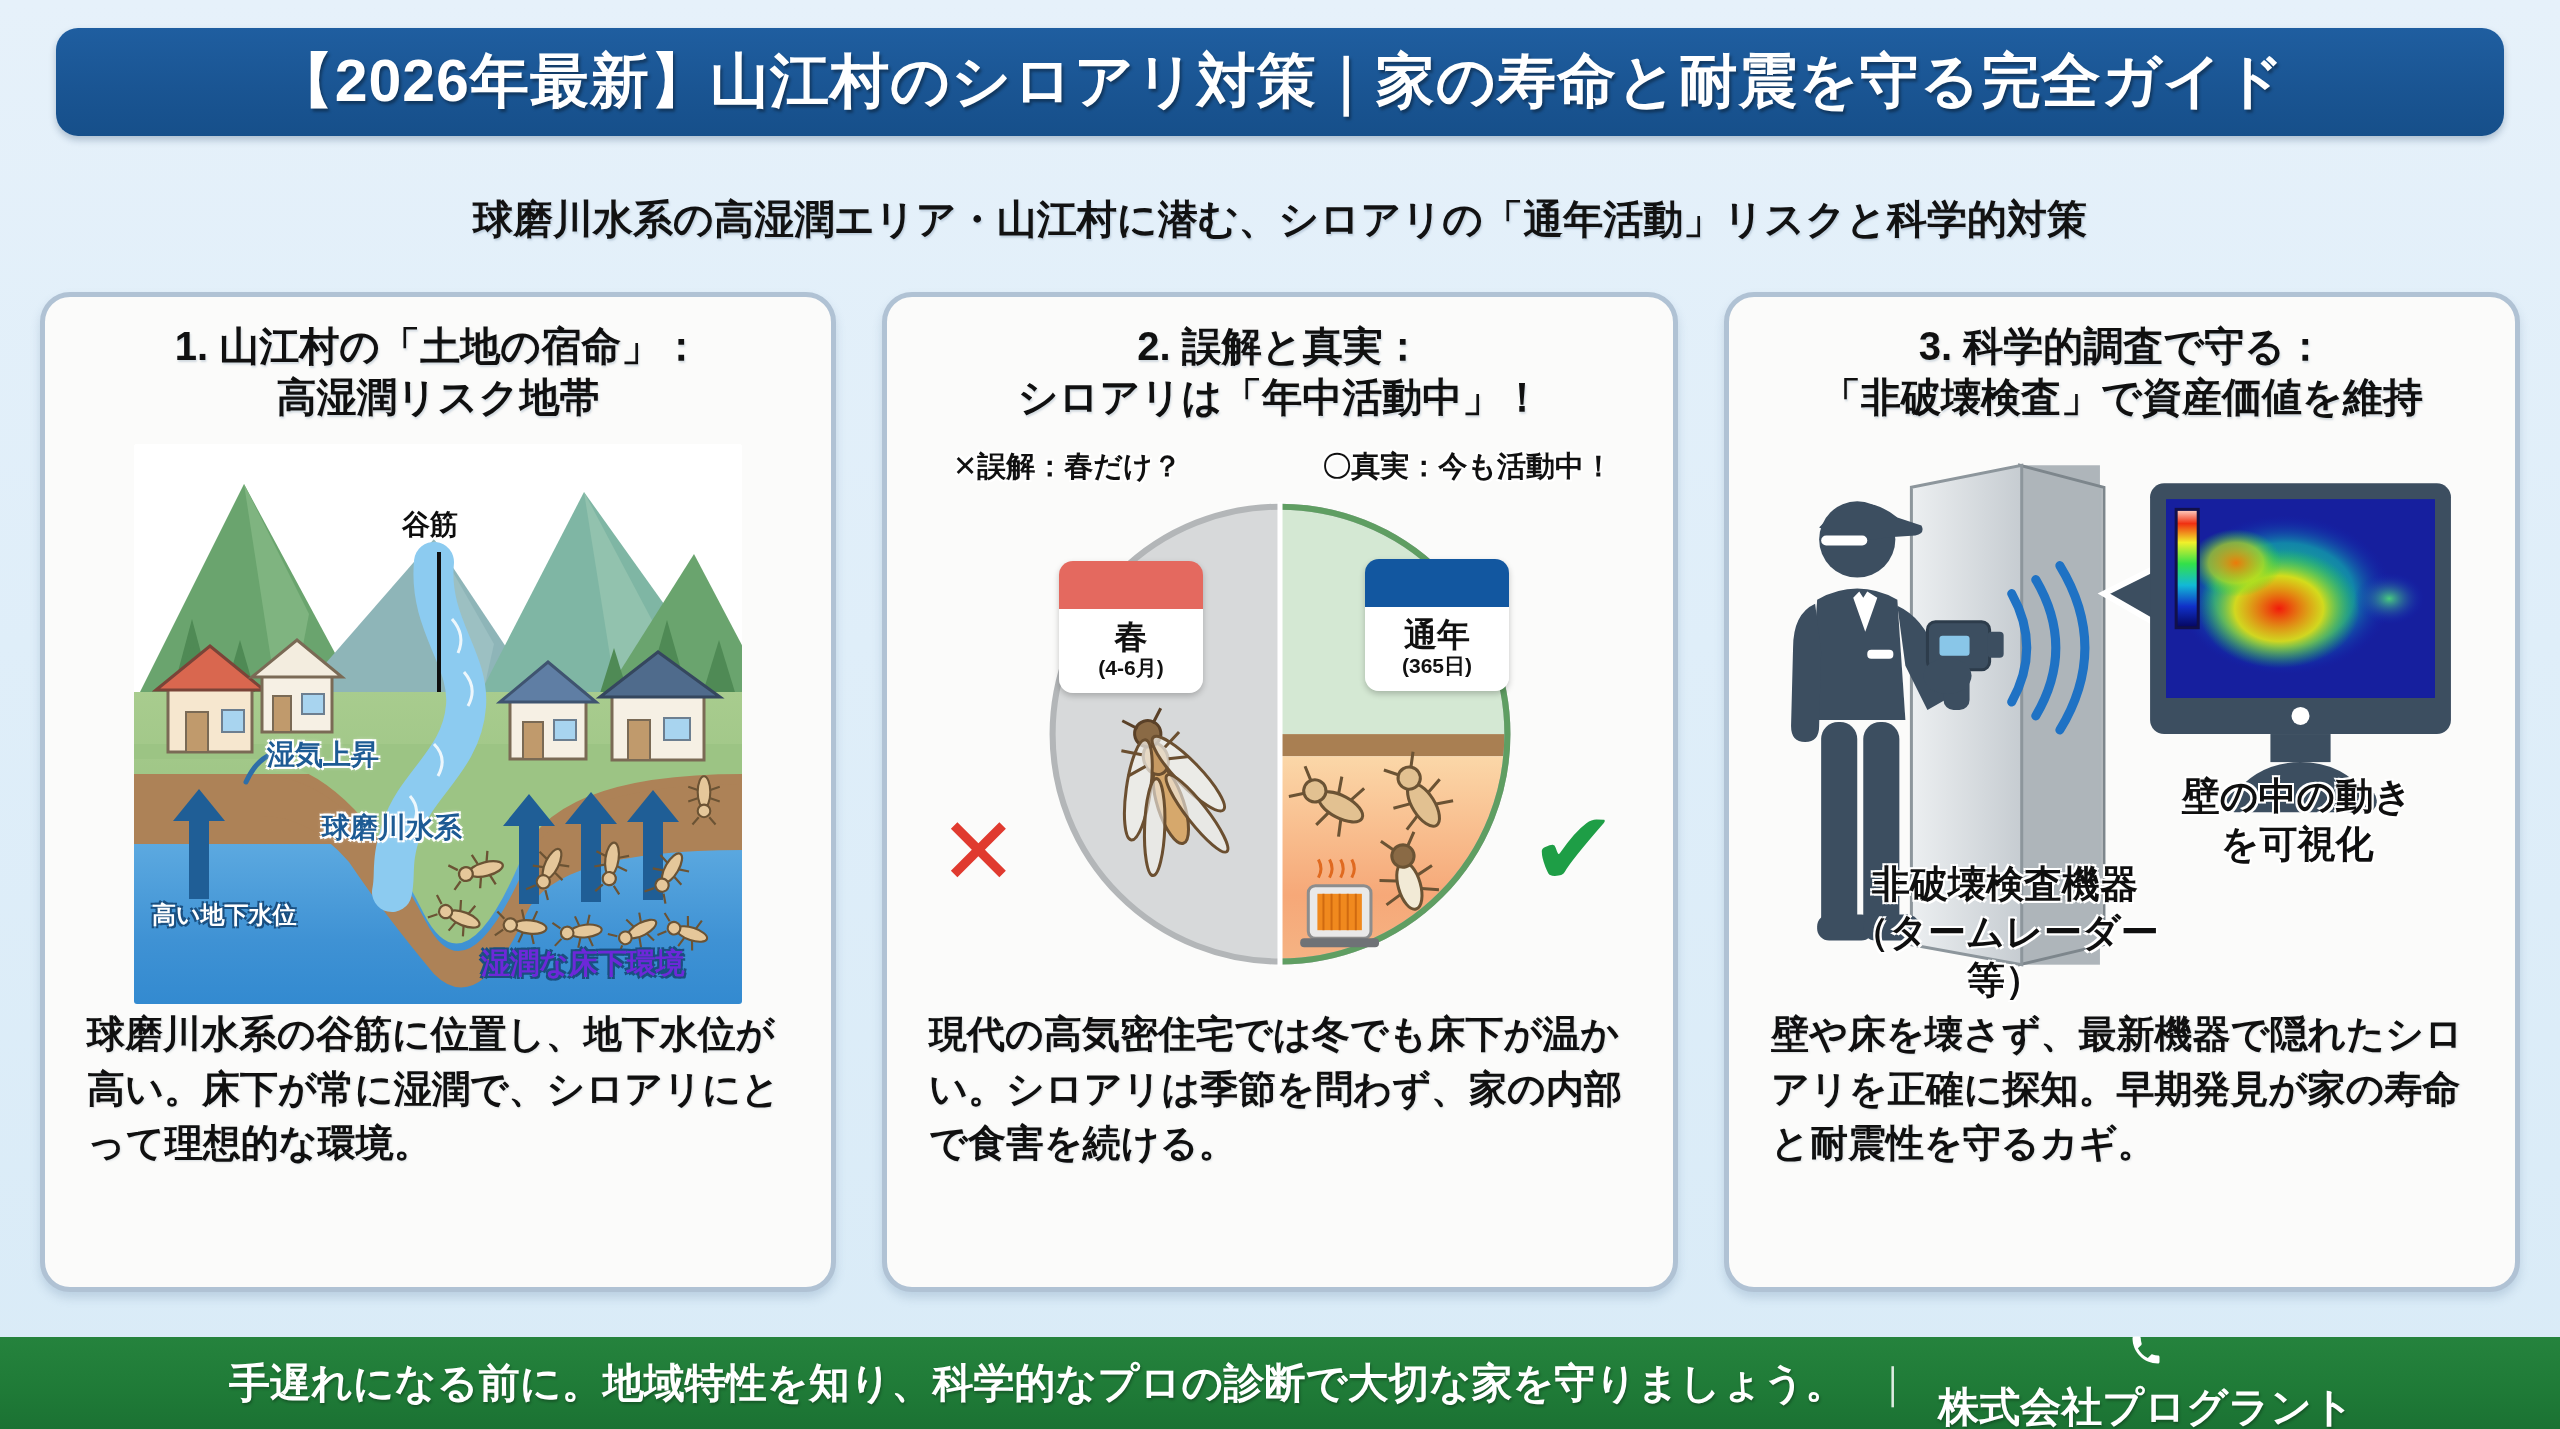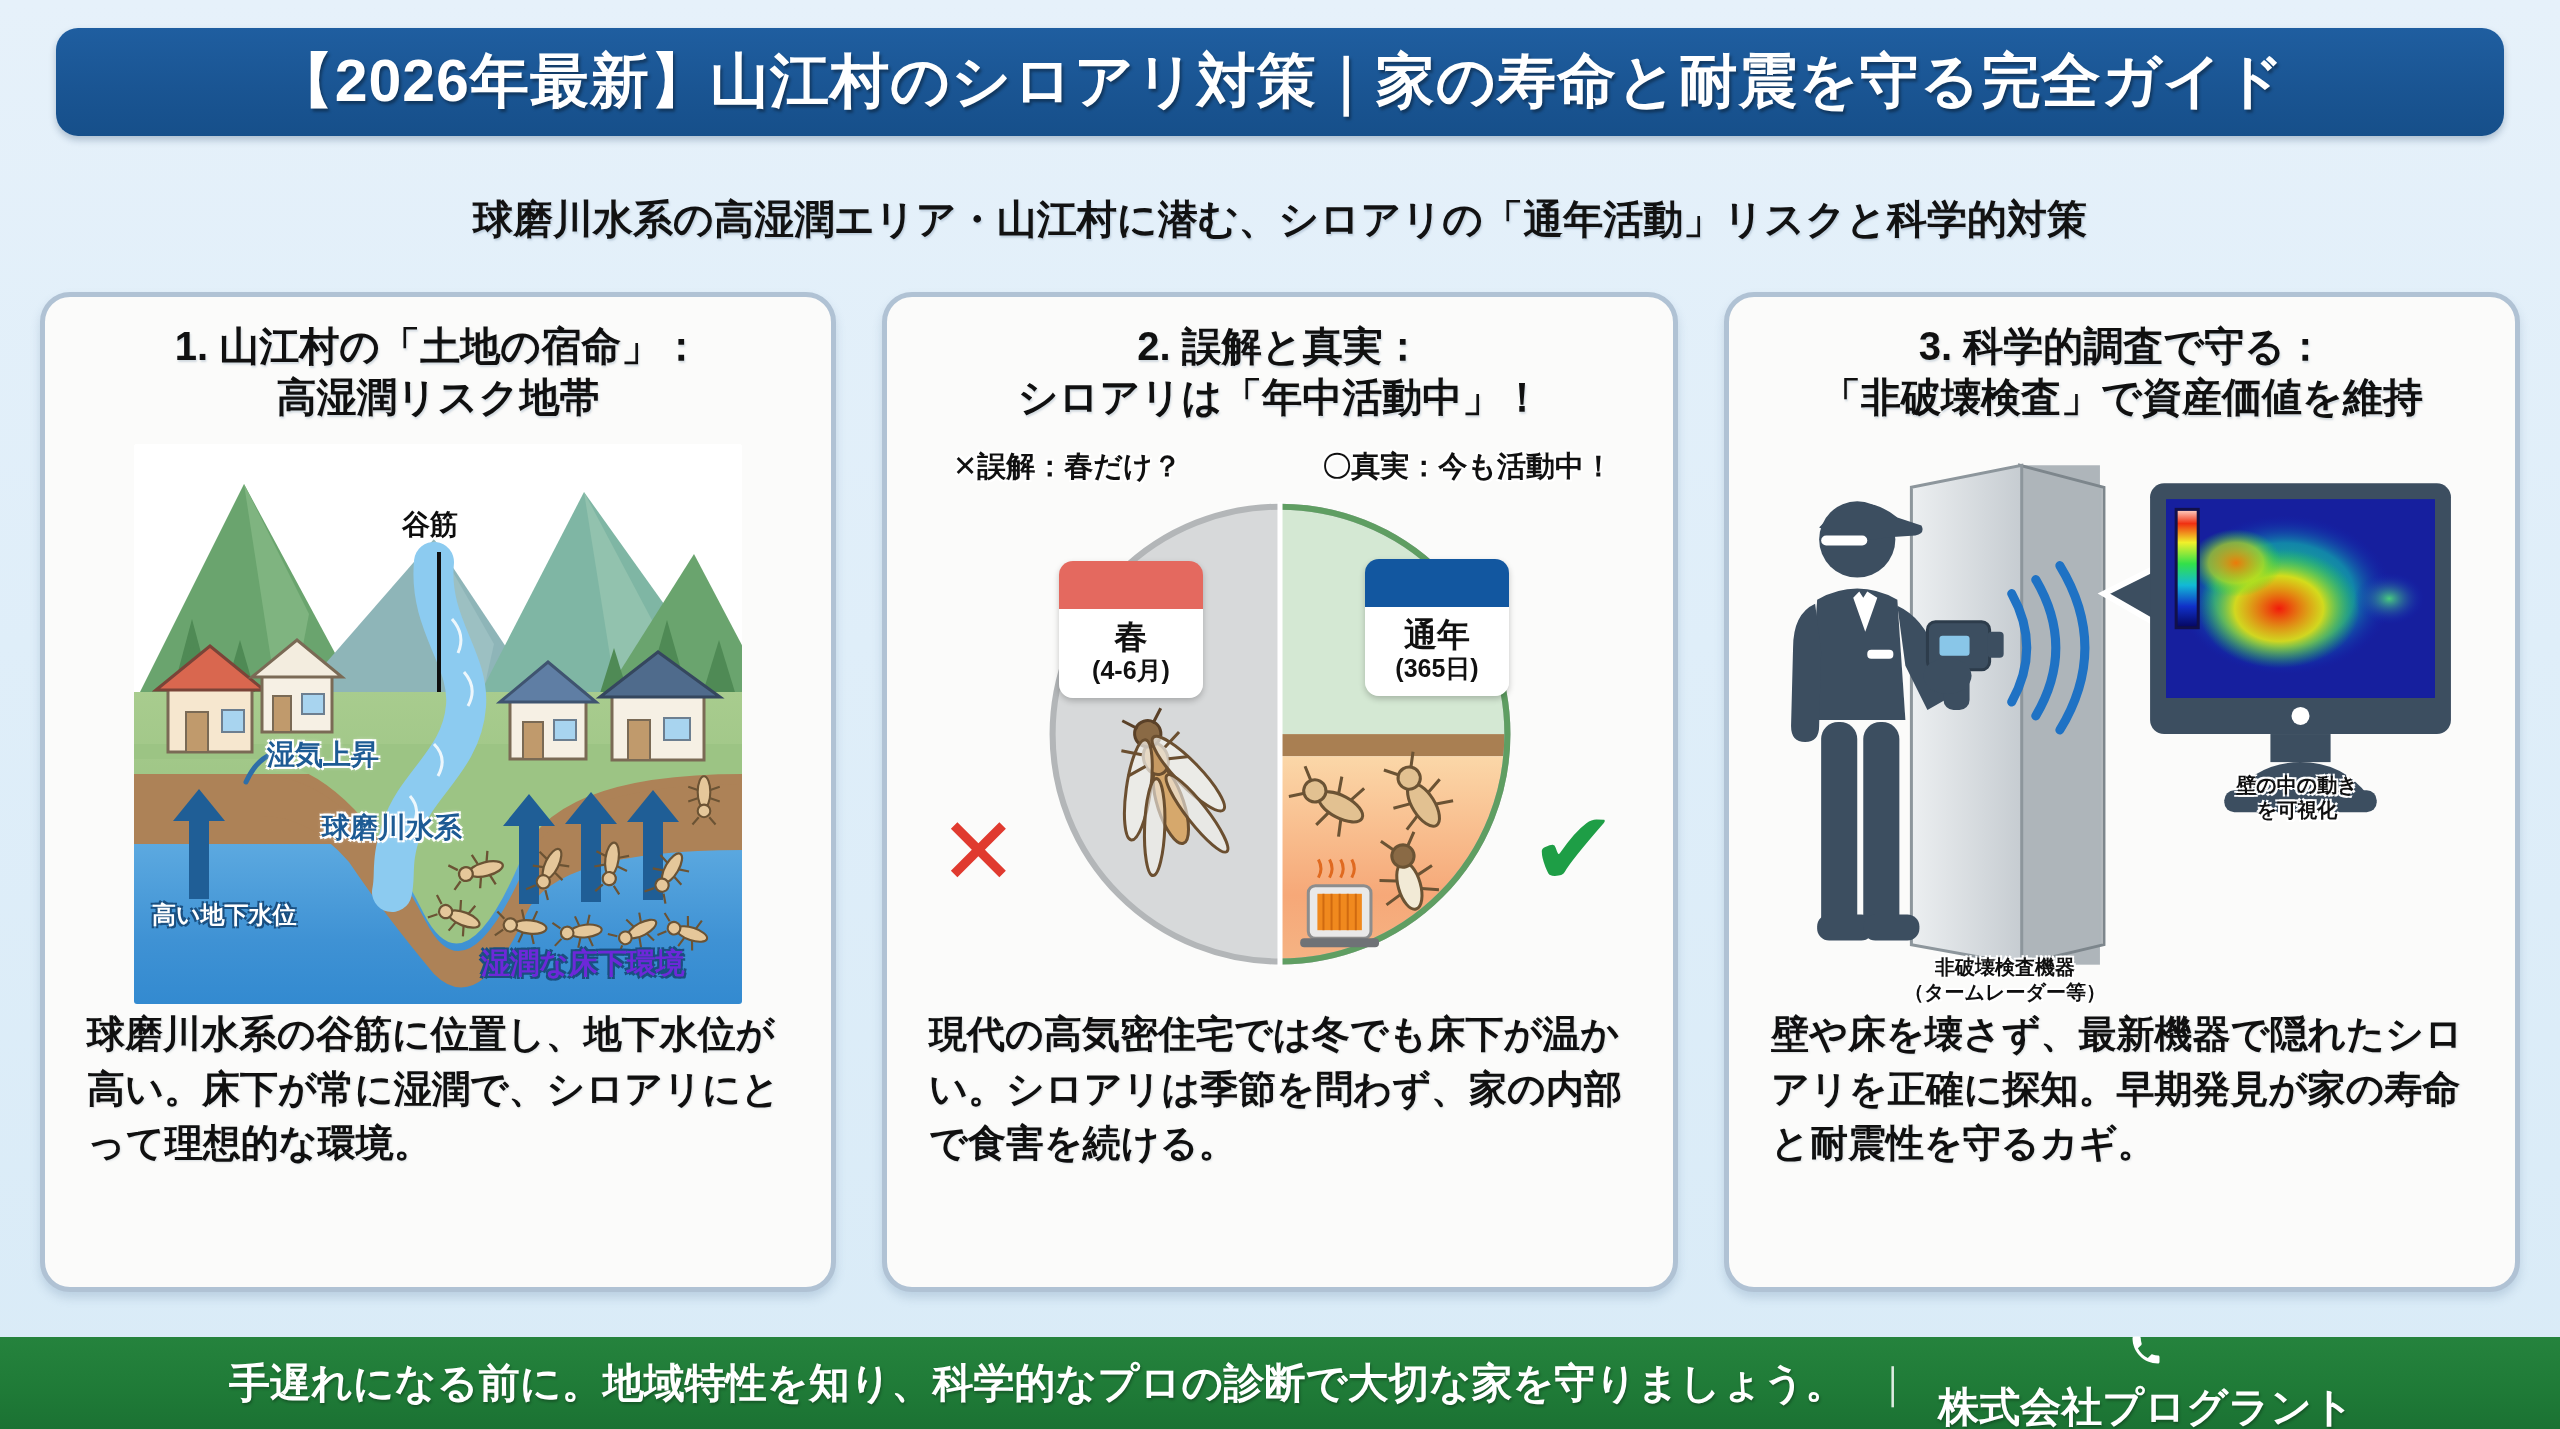--- a/index.html
+++ b/index.html
@@ -108,34 +108,34 @@
   .cal{
     position:absolute; width:144px; border-radius:14px; overflow:hidden;
     box-shadow:0 3px 6px rgba(0,0,0,.22);
   }
   .cal-top{ height:48px; }
   .cal-face{
     background:#fff; padding:10px 4px 14px; text-align:center;
     font-weight:bold; color:#111; line-height:1.12;
   }
   .cal-big{ font-size:33px; display:block; }
-  .cal-small{ font-size:25px; display:block; }
+  .cal-small{ font-size:21px; display:block; }
   .bigx{
     position:absolute; left:10px; bottom:108px; font-size:94px;
     color:#e03a2f; font-weight:bold; line-height:1;
   }
   .bigcheck{
     position:absolute; right:14px; bottom:106px; font-size:104px;
     color:#1e9e46; font-weight:bold; line-height:1;
   }
 
   
   .insp{ width:100%; height:100%; position:relative; }
   .insp-lbl{
-    position:absolute; font-size:20px; font-weight:bold; color:#0f0f0f;
+    position:absolute; font-size:38px; font-weight:bold; color:#0f0f0f;
     text-align:center; line-height:1.26; white-space:pre-line;
     text-shadow:-2px -2px 0 #fff,2px -2px 0 #fff,-2px 2px 0 #fff,2px 2px 0 #fff;
   }
   .lbl-device{ left:44px; bottom:2px; width:380px; }
   .lbl-screen{ right:26px; top:332px; width:300px; }
 
   
   .footer{
     position:absolute; left:0; bottom:0; width:2560px; height:92px;
     background:linear-gradient(180deg,#25833d 0%,#1f7a37 60%,#1b7233 100%);

